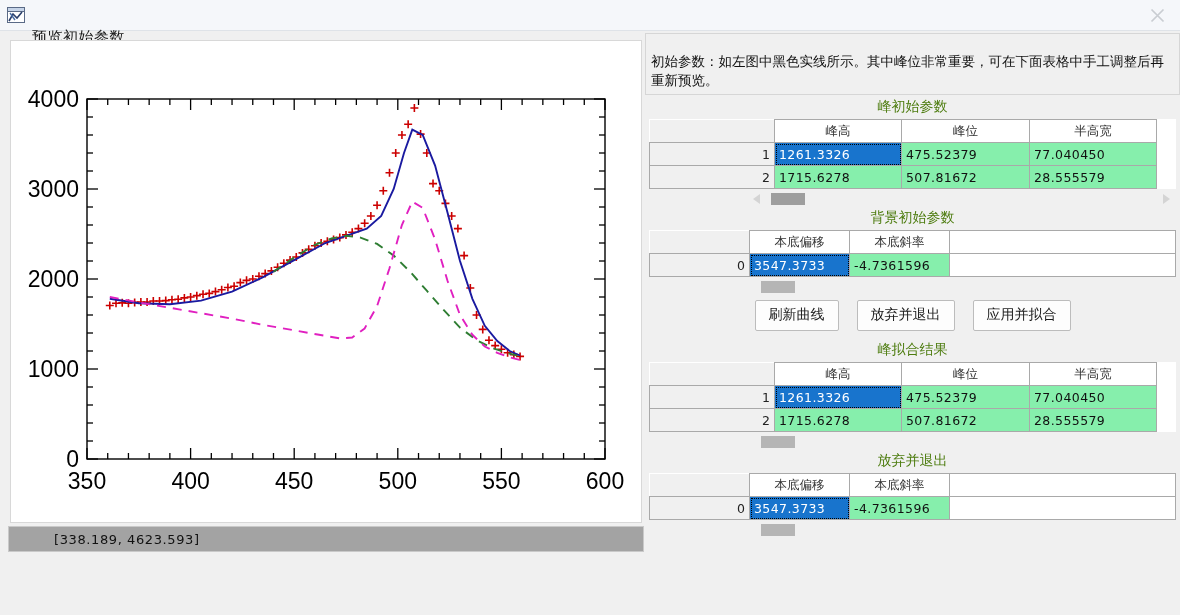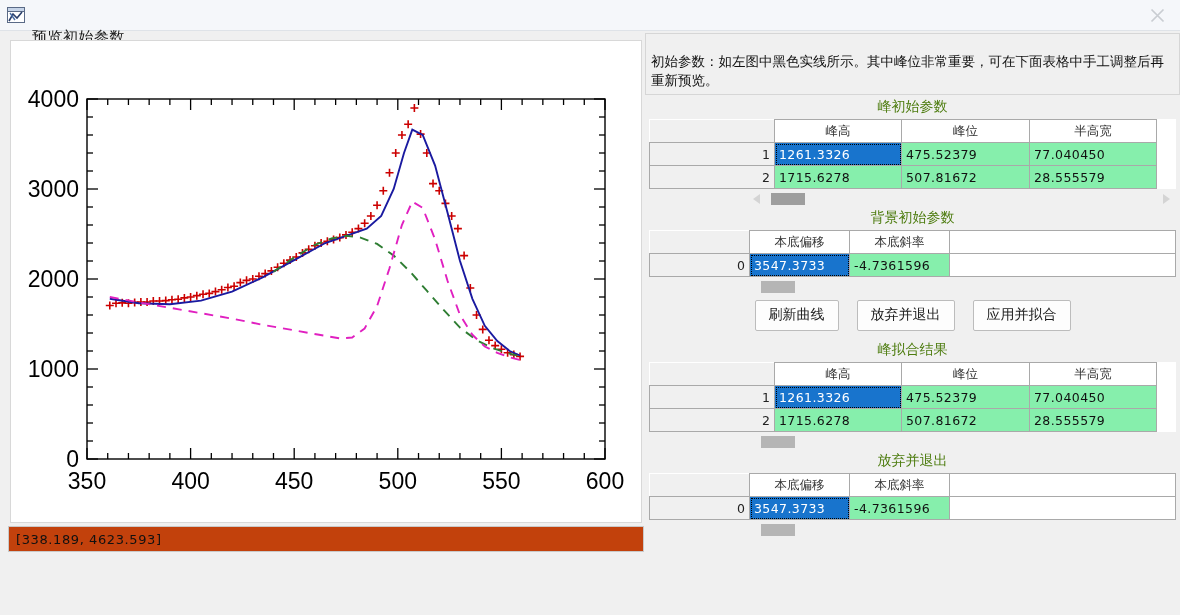--- a/index.html
+++ b/index.html
@@ -35,22 +35,22 @@
 
   
   #plot-panel {
     position: absolute; left: 10px; top: 40px; width: 632px; height: 483px;
     background: #ffffff; border: 1px solid #d8d8d8;
   }
   #plot-svg { display: block; }
 
   #status-bar {
     position: absolute; left: 8px; top: 526px; width: 636px; height: 26px;
-    background: #c2410c; border: 1px solid #c9c9c9;
-    display: flex; align-items: center;
+    background: #a3a3a3; border: 1px solid #c9c9c9;
+    display: flex; align-items: center; padding-left: 38px;
   }
   #status-text {
     font-family: "DejaVu Sans", sans-serif;
     font-size: 13px; color: #111; padding-left: 7px; letter-spacing: 0.6px;
   }
 
   
   #right-panel {
     position: absolute; left: 645px; top: 33px; width: 535px; height: 582px;
     background: #f0f0f0;

